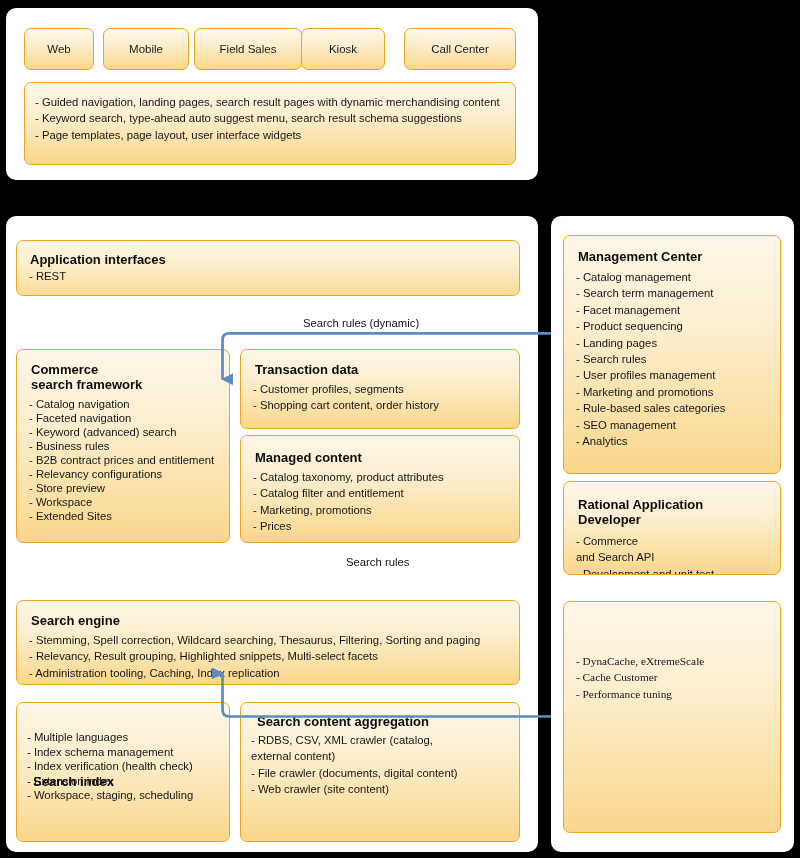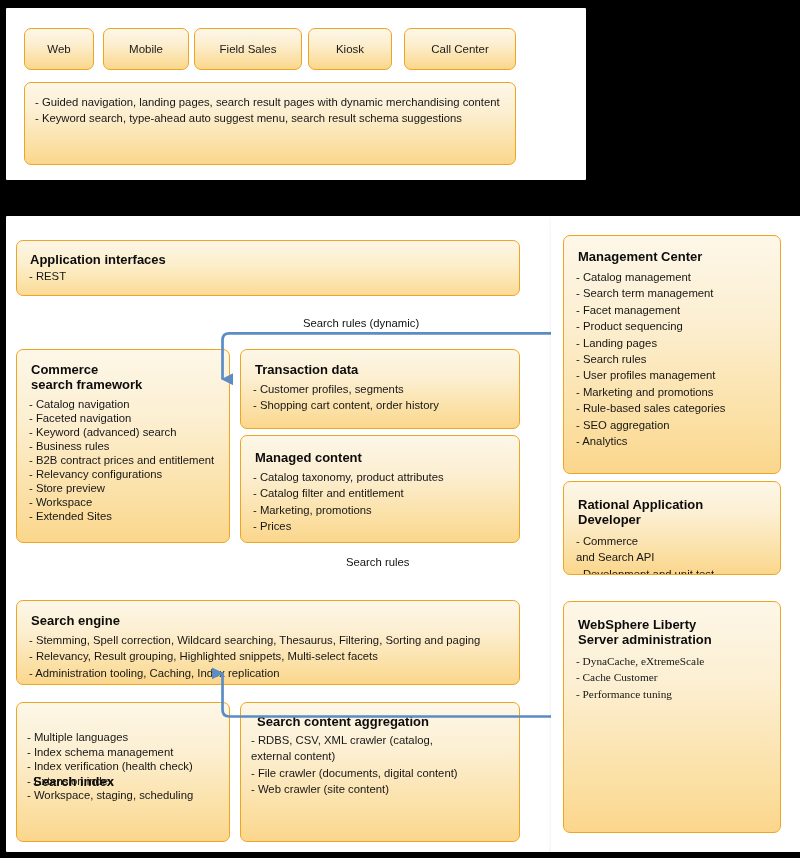--- a/index.html
+++ b/index.html
@@ -19,23 +19,22 @@
     position: absolute;
     left: 0; top: 0;
     width: 800px;
     height: 858px;
   }
 
   
   .panel {
     position: absolute;
     background: #ffffff;
-    border-radius: 1px;
+    border-radius: 10px;
     box-shadow: 3px 4px 5px rgba(0,0,0,0.45);
-    padding-left: 48px;
   }
 
   #panel-channels { left: 6px;  top: 8px;   width: 532px; height: 172px; }
   #panel-platform { left: 6px;  top: 216px; width: 532px; height: 636px; }
   #panel-tools    { left: 551px;top: 216px; width: 243px; height: 636px; }
 
   
   .obox {
     position: absolute;
     border: 1px solid #eea521;
@@ -107,32 +106,33 @@
     </div>
 
     <div class="obox chip" style="left:97px; top:20px; width:86px; height:42px;">
       <span>Mobile</span>
     </div>
 
     <div class="obox chip" style="left:188px; top:20px; width:108px; height:42px;">
       <span>Field Sales</span>
     </div>
 
-    <div class="obox chip" style="left:302px; top:20px; width:84px; height:42px;">
+    <div class="obox chip" style="left:295px; top:20px; width:84px; height:42px;">
       <span>Kiosk</span>
     </div>
 
     <div class="obox chip" style="left:398px; top:20px; width:112px; height:42px;text-align:center;">
       <span>Call Center</span>
     </div>
 
     <div class="obox" style="left:18px; top:74px; width:492px; height:83px;">
       <ul class="blist loose" style="padding:11px 0 0 10px;">
         <li>- Guided navigation, landing pages, search result pages with dynamic merchandising content</li>
         <li>- Keyword search, type-ahead auto suggest menu, search result schema suggestions</li>
+        <li>- Page templates, page layout, user interface widgets</li>
       </ul>
     </div>
   </div>
 
   <div class="panel" id="panel-platform">
 
     <div class="obox flat" style="left:10px; top:24px; width:504px; height:56px;">
       <div class="btitle" style="position:absolute; left:13px; top:11px;">Application interfaces</div>
       <ul class="blist" style="position:absolute; left:12px; top:28px;">
         <li>- REST</li>
@@ -230,38 +230,36 @@
       <ul class="blist loose" style="position:absolute; left:12px; top:33px;">
         <li>- Catalog management</li>
         <li>- Search term management</li>
         <li>- Facet management</li>
         <li>- Product sequencing</li>
         <li>- Landing pages</li>
         <li>- Search rules</li>
         <li>- User profiles management</li>
         <li>- Marketing and promotions</li>
         <li>- Rule-based sales categories</li>
-        <li>- SEO aggregation</li>
+        <li>- SEO management</li>
         <li>- Analytics</li>
       </ul>
     </div>
 
     <div class="obox" style="left:12px; top:265px; width:218px; height:94px;">
       <div class="btitle" style="position:absolute; left:14px; top:15px;">Rational Application
 Developer</div>
       <ul class="blist loose" style="position:absolute; left:12px; top:51px;">
         <li>- Commerce
    and Search API</li>
         <li>- Development and unit test</li>
       </ul>
     </div>
 
     <div class="obox" style="left:12px; top:385px; width:218px; height:232px;">
-      <div class="btitle" style="position:absolute; left:14px; top:15px;">WebSphere Liberty
-Server administration</div>
       <ul class="blist loose" style="position:absolute; left:12px; top:51px;font-family:Liberation Serif, serif;">
         <li>- DynaCache, eXtremeScale</li>
         <li>- Cache Customer</li>
         <li>- Performance tuning</li>
       </ul>
     </div>
   </div>
 
 </div>
 

